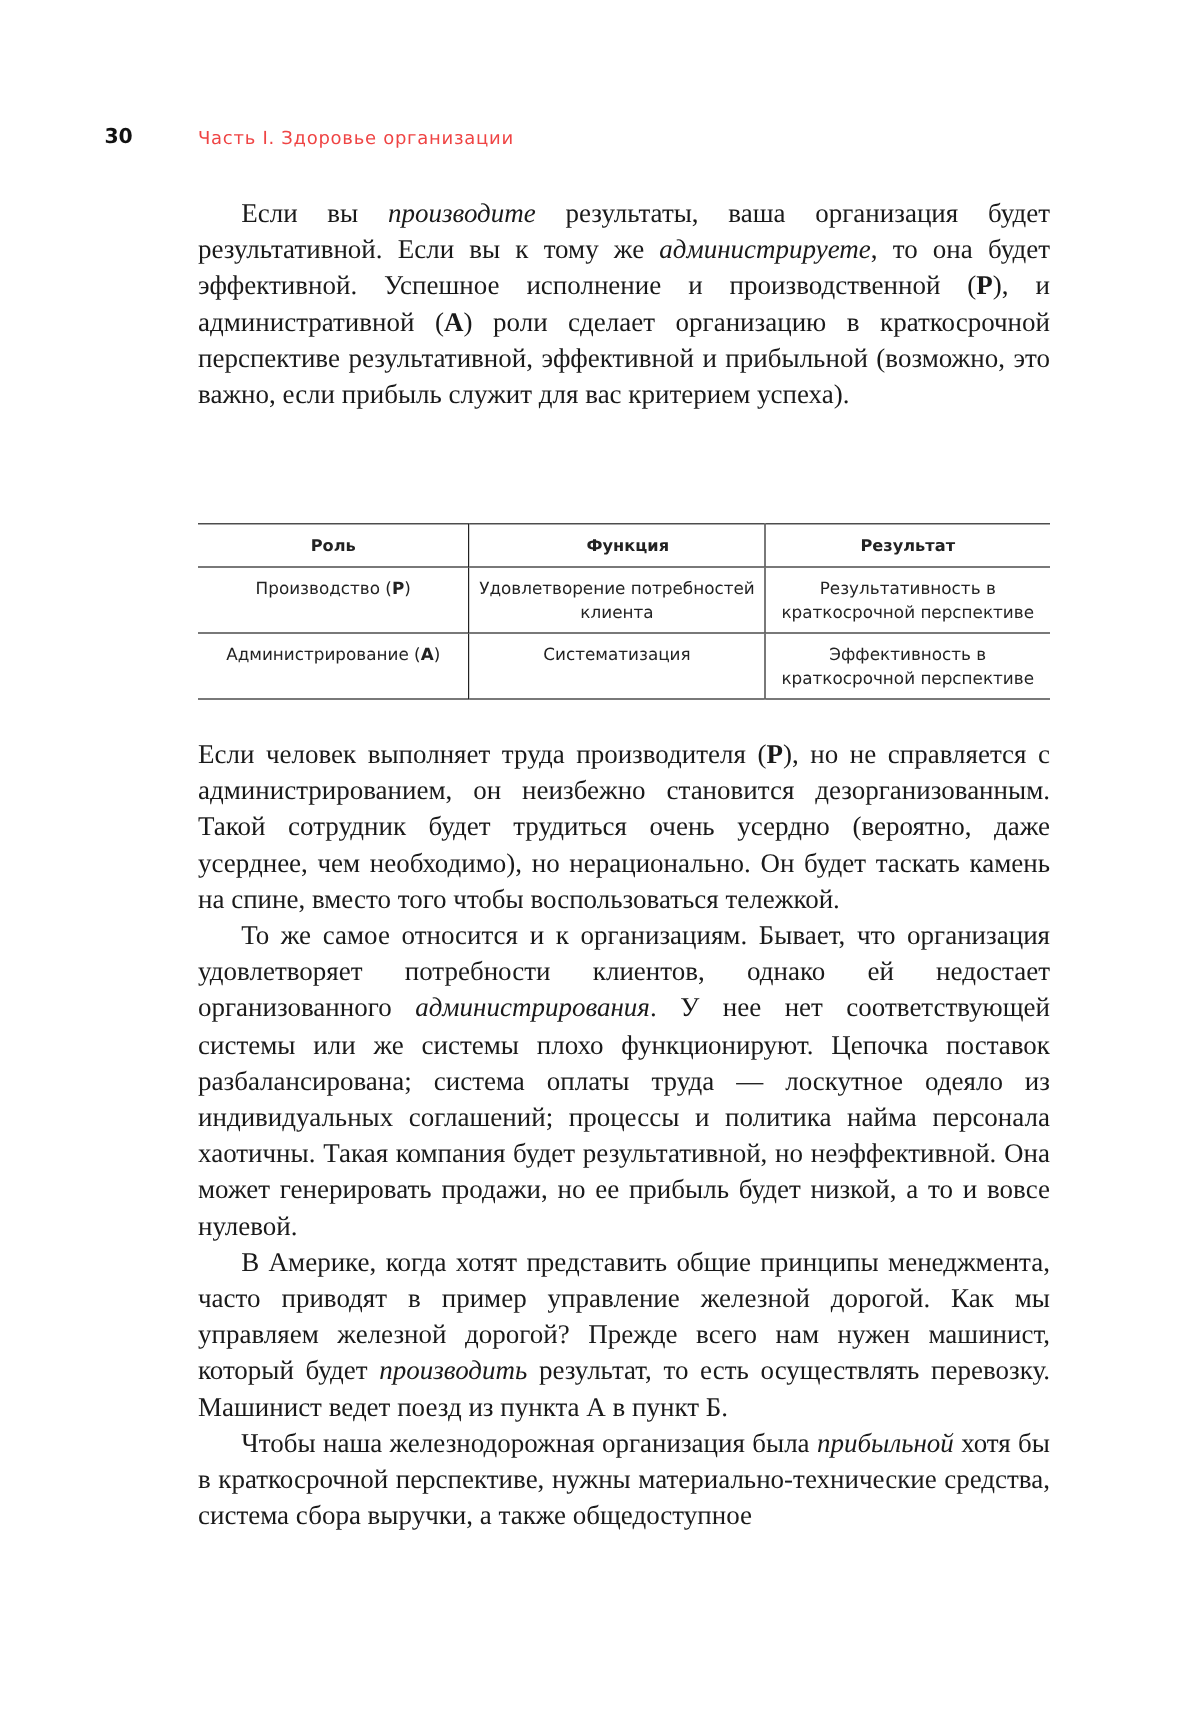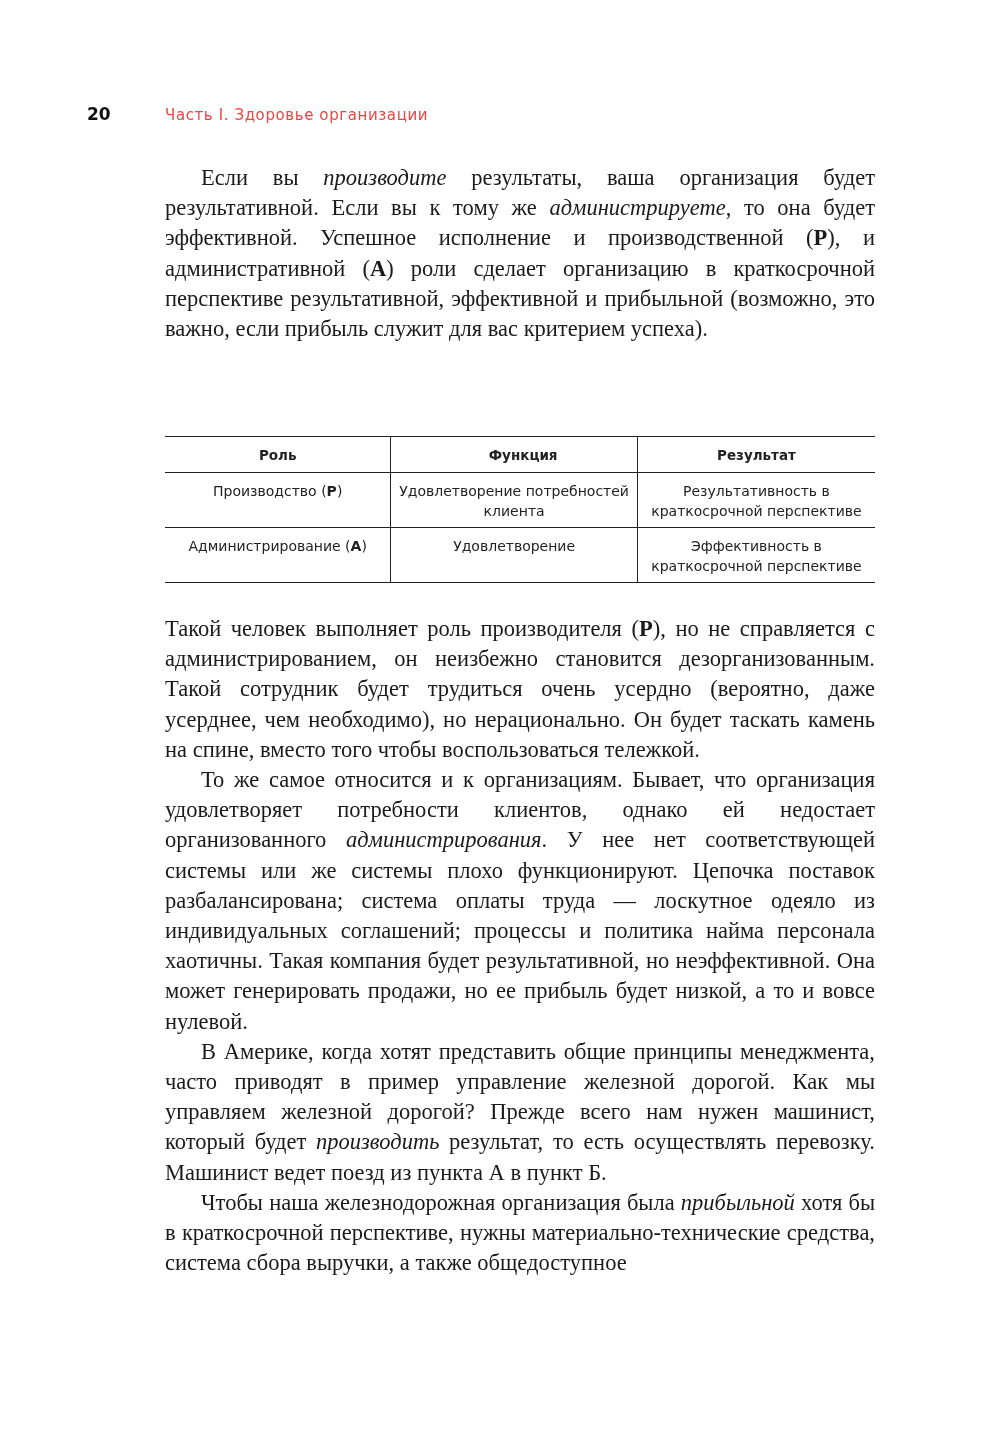--- a/index.html
+++ b/index.html
@@ -29,21 +29,21 @@
   thead tr { border-top: 1.5px solid #222; border-bottom: 1.2px solid #222; }
   tbody tr { border-bottom: 1.2px solid #222; }
   th + th, td + td { border-left: 1.2px solid #222; }
   .col-1 { width: 230px; margin-top: 31px; } .col-2 { width: 236px; padding-left: 18px; } .col-3 { width: 244px; }
   .b { font-weight: bold; }
 </style>
 </head>
 <body>
 
 <div class="running-head">
-  <span class="page-number">20</span>
+  <span class="page-number">30</span>
   <span class="chapter-title">Часть I. Здоровье организации</span>
 </div>
 
 <div class="text-block block-1">
   <p class="indent"><span>Если вы </span><span class="it">производите</span><span> результаты, ваша организация будет результативной. Если вы к тому же </span><span class="it">администрируете</span><span>, то она будет эффективной. Успешное исполнение и производственной (</span><span class="bold">P</span><span>), и административной (</span><span class="bold">A</span><span>) роли сделает организацию в краткосрочной перспективе результативной, эффективной и прибыльной (возможно, это важно, если прибыль служит для вас критерием успеха).</span></p>
 </div>
 
 <div class="table-wrap">
   <table>
     <thead>
@@ -54,25 +54,25 @@
       </tr>
     </thead>
     <tbody>
       <tr>
         <td><span>Производство (</span><span class="b">P</span><span>)</span></td>
         <td>Удовлетворение потребностей клиента</td>
         <td>Результативность в краткосрочной перспективе</td>
       </tr>
       <tr>
         <td><span>Администрирование (</span><span class="b">A</span><span>)</span></td>
-        <td>Удовлетворение</td>
+        <td>Систематизация</td>
         <td>Эффективность в краткосрочной перспективе</td>
       </tr>
     </tbody>
   </table>
 </div>
 
 <div class="text-block block-2">
-  <p><span>Такой человек выполняет роль производителя (</span><span class="bold">P</span><span>), но не справляется с администрированием, он неизбежно становится дезорганизованным. Такой сотрудник будет трудиться очень усердно (вероятно, даже усерднее, чем необходимо), но нерационально. Он будет таскать камень на спине, вместо того чтобы воспользоваться тележкой.</span></p>
+  <p><span>Если человек выполняет труда производителя (</span><span class="bold">P</span><span>), но не справляется с администрированием, он неизбежно становится дезорганизованным. Такой сотрудник будет трудиться очень усердно (вероятно, даже усерднее, чем необходимо), но нерационально. Он будет таскать камень на спине, вместо того чтобы воспользоваться тележкой.</span></p>
   <p class="indent"><span>То же самое относится и к организациям. Бывает, что организация удовлетворяет потребности клиентов, однако ей недостает организованного </span><span class="it">администрирования</span><span>. У нее нет соответствующей системы или же системы плохо функционируют. Цепочка поставок разбалансирована; система оплаты труда — лоскутное одеяло из индивидуальных соглашений; процессы и политика найма персонала хаотичны. Такая компания будет результативной, но неэффективной. Она может генерировать продажи, но ее прибыль будет низкой, а то и вовсе нулевой.</span></p>
   <p class="indent"><span>В Америке, когда хотят представить общие принципы менеджмента, часто приводят в пример управление железной дорогой. Как мы управляем железной дорогой? Прежде всего нам нужен машинист, который будет </span><span class="it">производить</span><span> результат, то есть осуществлять перевозку. Машинист ведет поезд из пункта А в пункт Б.</span></p>
   <p class="indent"><span>Чтобы наша железнодорожная организация была </span><span class="it">прибыльной</span><span> хотя бы в краткосрочной перспективе, нужны материально-технические средства, система сбора выручки, а также общедоступное</span></p>
 </div>
 
 </body></html>

